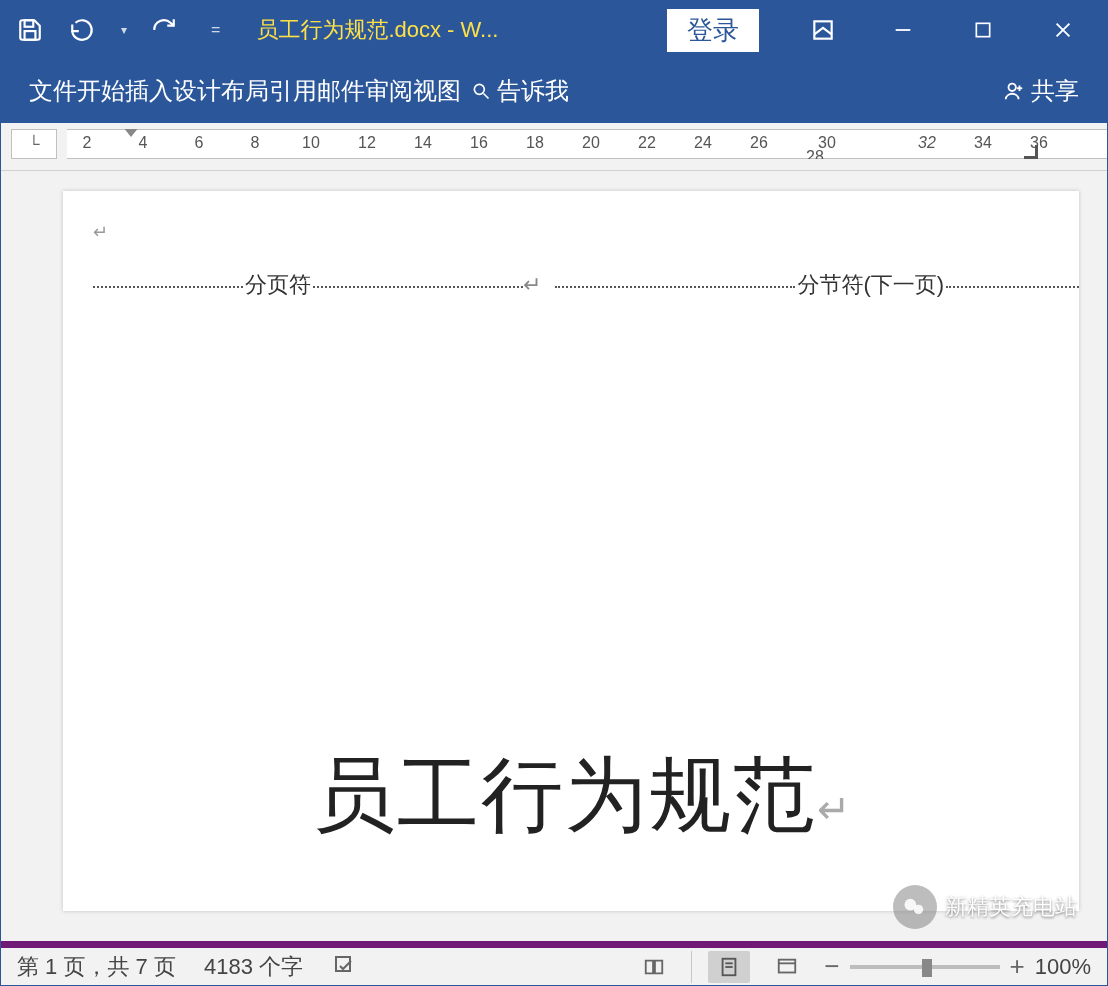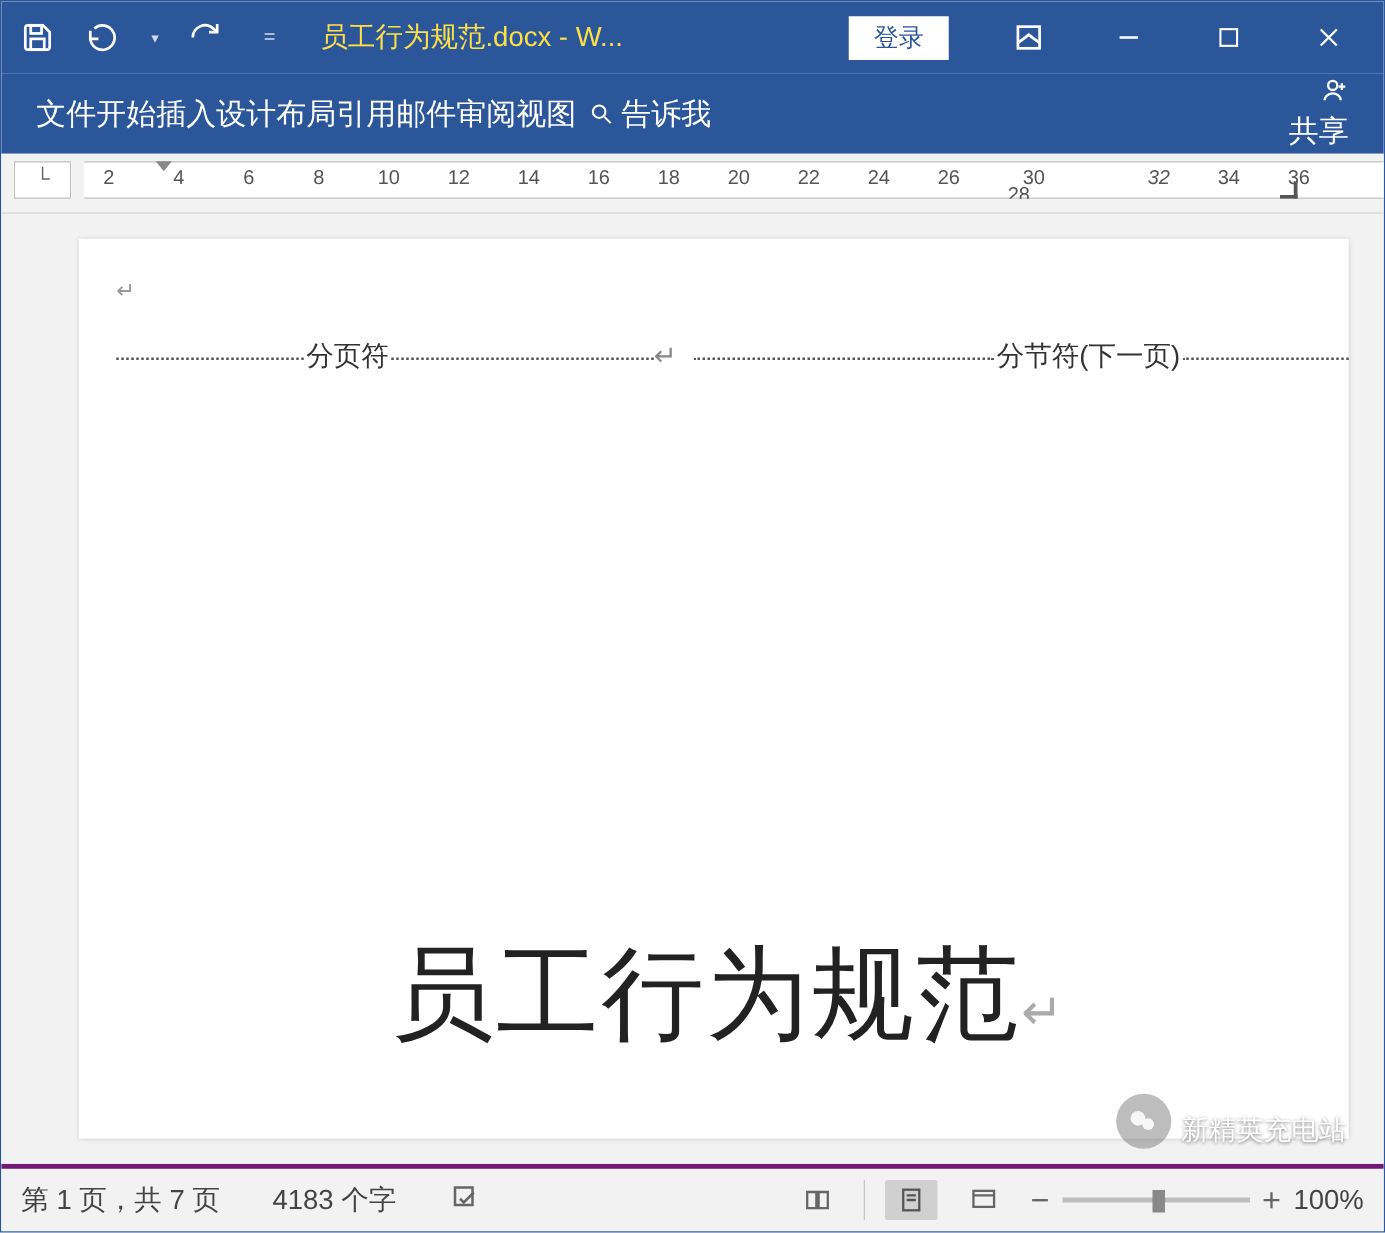--- a/index.html
+++ b/index.html
@@ -29,40 +29,40 @@
   text-align: left;
   font-size: 22px;
   color: #fde047;
   padding-left: 36px;
   white-space: nowrap;
   overflow: hidden;
 }
 .login-btn {
   background: #fff;
   color: #2b579a;
-  font-size: 20px;
+  font-size: 26px;
   padding: 4px 20px;
   margin-right: 32px;
   cursor: pointer;
 }
 .winctrls { display: flex; gap: 48px; align-items: center; margin-left: 16px; margin-right: 20px; }
 .winctrl { display: flex; align-items: center; justify-content: center; width: 32px; height: 32px; }
 
 .ribbon {
   background: #2b579a;
   height: 64px;
   display: flex;
   align-items: center;
   padding: 0 28px;
   color: #fff;
   font-size: 24px;
 }
 .ribbon .tab { cursor: pointer; }
 .tellme { display: flex; align-items: center; gap: 6px; margin-left: 10px; }
-.share { display: flex; align-items: flex-end; gap: 6px; margin-left: auto; flex-direction: column; }
+.share { display: flex; align-items: center; gap: 6px; margin-left: auto; }
 
 .ruler-row {
   background: #f3f2f2;
   height: 48px;
   display: flex;
   align-items: flex-start;
   border-bottom: 1px solid #d0d0d0;
 }
 .ruler-corner {
   width: 46px;
@@ -159,44 +159,44 @@
   left: 250px;
   letter-spacing: 2px;
 }
 .doc-title .cur { color: #aaa; font-size: 40px; vertical-align: baseline; }
 
 .watermark {
   position: absolute;
   right: 30px;
   bottom: 12px;
   display: flex;
-  align-items: flex-end;
+  align-items: center;
   gap: 8px;
   color: #fff;
   font-size: 22px;
   text-shadow: 0 1px 3px rgba(0,0,0,.6);
   opacity: .9;
   z-index: 5;
 }
 .wm-circle {
   width: 44px; height: 44px; border-radius: 50%;
   background: rgba(120,120,120,.55);
   display: flex; align-items: center; justify-content: center;
 }
 
 .statusbar {
-  height: 54px;
+  height: 44px;
   background: #f3f2f2;
-  border-top: 4px solid #701a75;
+  border-top: 7px solid #701a75;
   display: flex;
   align-items: center;
   font-size: 22px;
   color: #444;
   padding: 0 16px;
-  gap: 42px;
+  gap: 28px;
 }
 .statusbar .views { display: flex; gap: 16px; align-items: center; margin-left: auto; }
 .statusbar .views .vbtn {
   width: 42px; height: 32px; display: flex; align-items: center; justify-content: center;
 }
 .statusbar .views .vbtn.active { background: #d0d0d0; border-radius: 2px; }
 .zoom { display: flex; align-items: center; gap: 10px; }
 .zoom .track {
   width: 150px; height: 4px; background: #bdbdbd; position: relative;
 }

